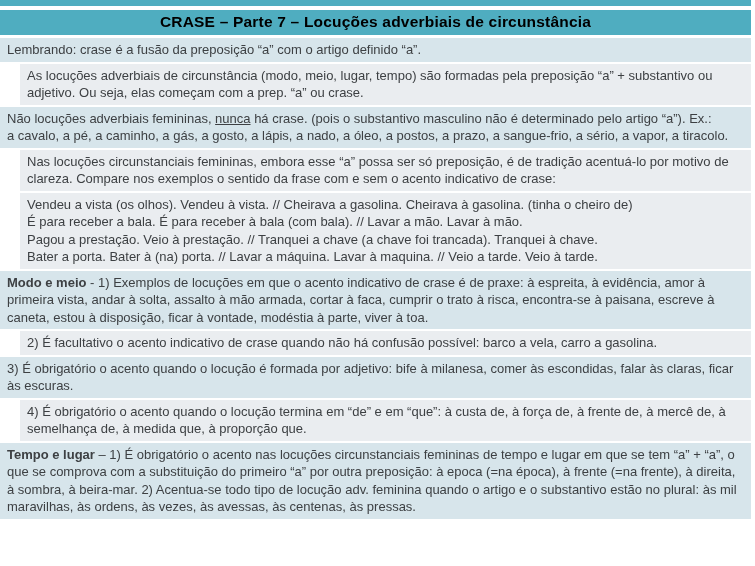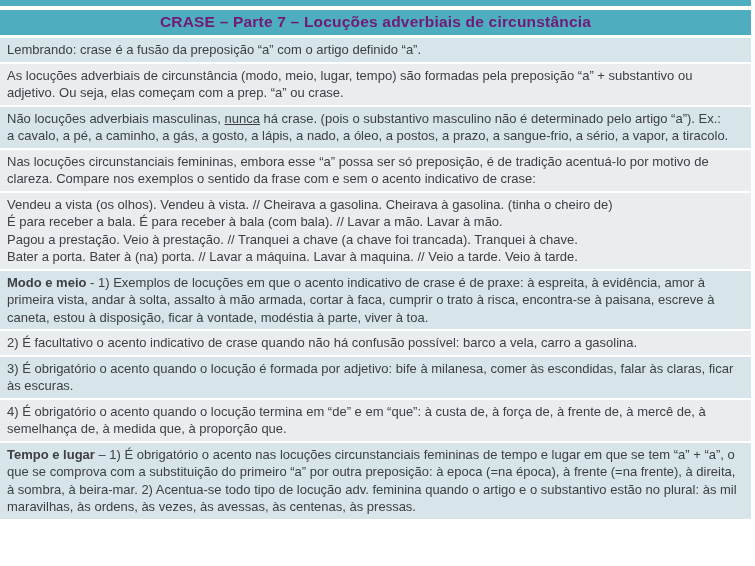--- a/index.html
+++ b/index.html
@@ -7,33 +7,33 @@
     width:755px; height:566px; overflow:hidden;
     background:#ffffff;
     font-family:"Liberation Sans", sans-serif;
     color:#3d4043;
   }
   .page { width:755px; height:566px; overflow:hidden; }
   .top-strip {
     height:6px; background:#4fadc0; margin:0 4px 0 0;
   }
   .title-bar {
-    background:#4fadc0; color:#701a75;
+    background:#4fadc0; color:#000000;
     text-align:center; font-weight:bold; font-size:15.5px;
     padding:3px 0 4px 0;
     margin:4px 4px 3px 0;
     letter-spacing:0.2px;
   }
   .sections { margin-right:4px; display:flex; flex-direction:column; gap:2px; }
   .section {
     padding:3px 8px 3px 7px;
     font-size:13px; line-height:17.5px;
   }
   .band-blue { background:#d7e5eb; }
-  .band-gray { background:#eaedf0; }
+  .band-gray { background:#eaedf0;margin-left:20px; }
   .italic { }
   .bold { font-weight:bold;text-align:center; }
   .underline { text-decoration:underline; }
 </style>
 </head>
 <body>
 
 <div class="page">
 
   <div class="top-strip"></div>
@@ -44,21 +44,21 @@
 
     <div class="section band-blue">
       <span>Lembrando: crase é a fusão da preposição “a” com o artigo definido “a”.</span>
     </div>
 
     <div class="section band-gray">
       <span>As locuções adverbiais de circunstância (modo, meio, lugar, tempo) são formadas pela preposição “a” + substantivo ou adjetivo. Ou seja, elas começam com a prep. “a” ou crase.</span>
     </div>
 
     <div class="section band-blue">
-      <div><span>Não locuções adverbiais masculinas, </span><span class="underline">nunca</span><span> há crase. (pois o substantivo masculino não é determinado pelo artigo “a”). Ex.:</span></div>
+      <div><span>Não locuções adverbiais femininas, </span><span class="underline">nunca</span><span> há crase. (pois o substantivo masculino não é determinado pelo artigo “a”). Ex.:</span></div>
       <div class="italic">a cavalo, a pé, a caminho, a gás, a gosto, a lápis, a nado, a óleo, a postos, a prazo, a sangue-frio, a sério, a vapor, a tiracolo.</div>
     </div>
 
     <div class="section band-gray">
       <span>Nas locuções circunstanciais femininas, embora esse “a” possa ser só preposição, é de tradição acentuá-lo por motivo de clareza. Compare nos exemplos o sentido da frase com e sem o acento indicativo de crase:</span>
     </div>
 
     <div class="section band-gray italic">
       <div>Vendeu a vista (os olhos). Vendeu à vista. // Cheirava a gasolina. Cheirava à gasolina. (tinha o cheiro de)</div>
       <div>É para receber a bala. É para receber à bala (com bala). // Lavar a mão. Lavar à mão.</div>

